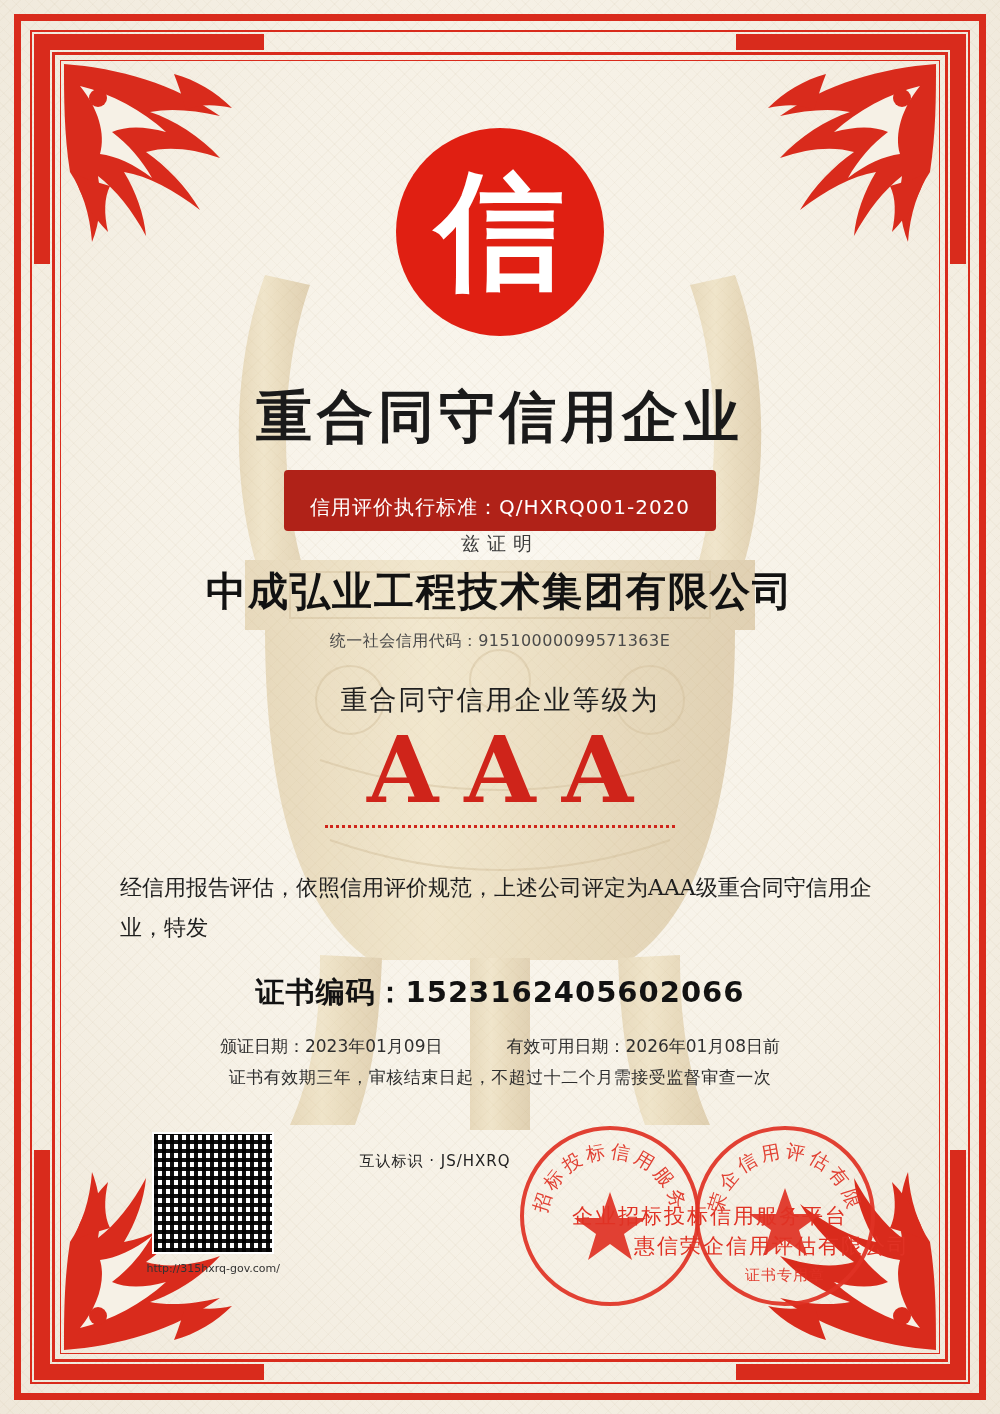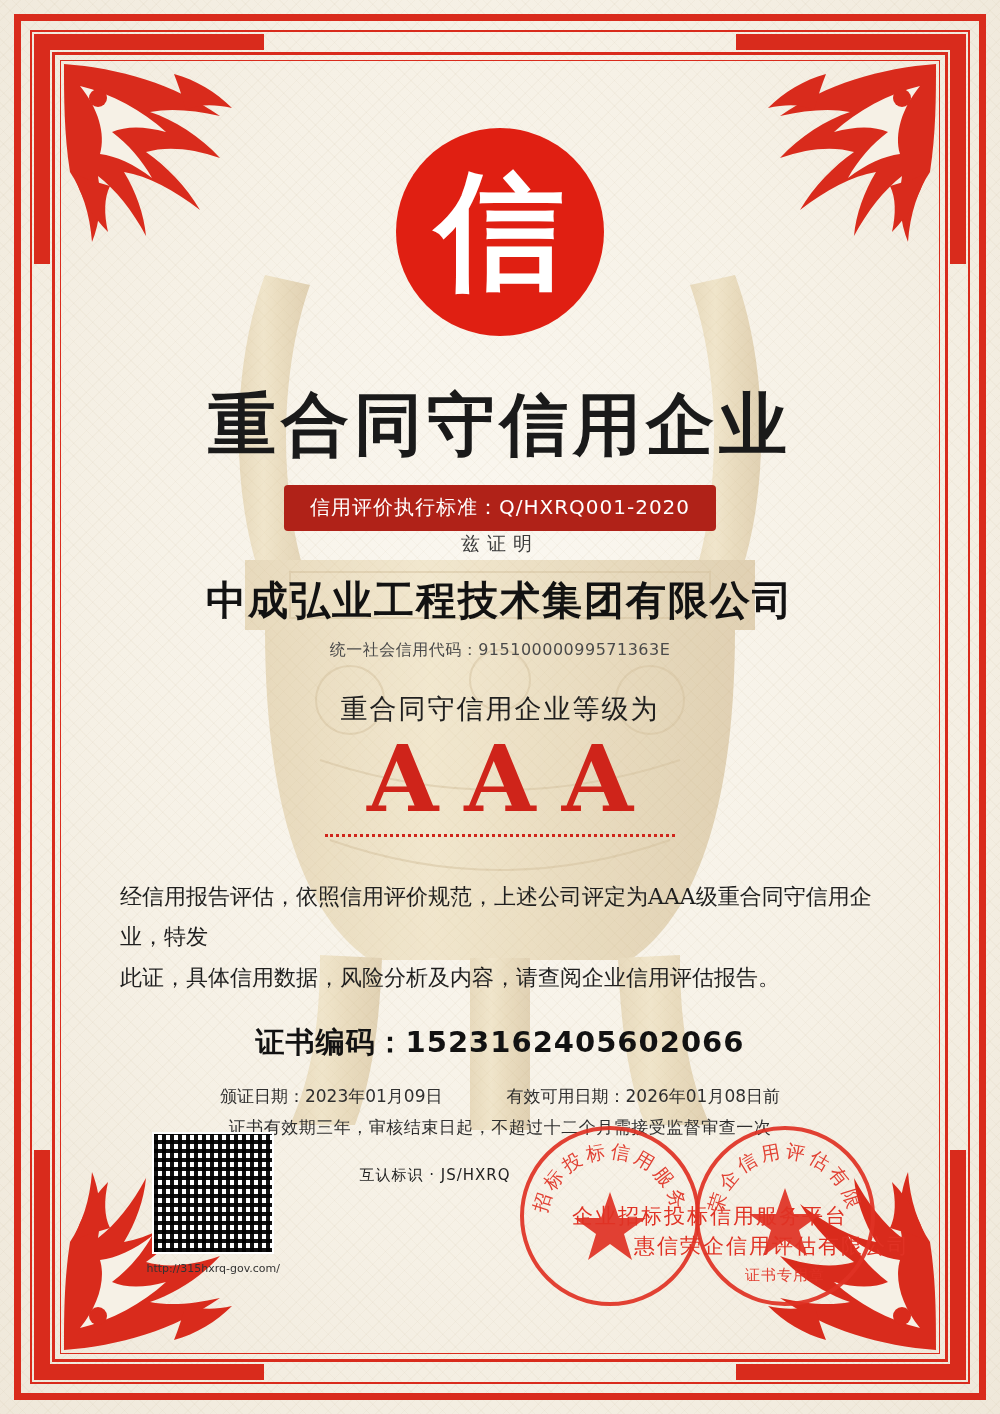--- a/index.html
+++ b/index.html
@@ -102,54 +102,54 @@
     font-size: 128px;
     font-weight: 700;
     line-height: 1;
     letter-spacing: 0;
     transform: translateY(-2px);
   }
 
   .title-cn {
     margin-top: 44px;
     font-family: Liberation Serif, serif;
-    font-size: 68px;
+    font-size: 56px;
     font-weight: 700;
     letter-spacing: 5px;
     color: #1a1a1a;
   }
   .title-en {
     margin-top: 4px;
     font-family: "DejaVu Serif", "Liberation Serif", serif;
     font-size: 45px;
     font-weight: 700;
     letter-spacing: 5px;
     color: #1a1a1a;
   }
 
   .standard-band {
     margin-top: 14px;
     background: #b02218;
     color: #fff;
     font-size: 20px;
     letter-spacing: 1px;
-    padding: 9px 26px 10px;
+    padding: 24px 26px 10px;
     border-radius: 4px;
     font-family: "DejaVu Sans", "Liberation Sans", sans-serif;
   }
 
   .hereby {
     font-size: 19px;
     color: #3a3a3a;
     letter-spacing: 7px;
     font-family: "DejaVu Serif", "Liberation Serif", serif;
   }
 
   .company {
-    margin-top: 16px;
+    margin-top: 7px;
     font-size: 40px;
     font-weight: 700;
     color: #121212;
     letter-spacing: 2px;
     font-family: "DejaVu Sans", "Liberation Sans", sans-serif;
   }
 
   .usci {
     margin-top: 12px;
     font-size: 16px;
@@ -256,21 +256,21 @@
 
   .hxrq-block {
     position: absolute;
     left: 245px;
     top: 14px;
     width: 200px;
     text-align: center;
   }
   .hxrq-logo { width: 160px; height: 100px; margin: 0 auto; }
   .hxrq-caption {
-    margin-top: 28px;
+    margin-top: 14px;
     font-size: 15px;
     color: #222;
     letter-spacing: 1px;
     font-family: "DejaVu Sans", "Liberation Sans", sans-serif;
   }
 
   .stamps {
     position: absolute;
     right: 0;
     top: 0;
@@ -414,21 +414,20 @@
 
     <div class="usci">统一社会信用代码：91510000099571363E</div>
 
     <div class="grade-label">重合同守信用企业等级为</div>
 
     <div class="grade">AAA</div>
     <div class="grade-rule"></div>
 
     <div class="paragraph">
       <div>经信用报告评估，依照信用评价规范，上述公司评定为AAA级重合同守信用企业，特发</div>
-      <div>此证，具体信用数据，风险分析及内容，请查阅企业信用评估报告。</div>
     </div>
 
     <div class="cert-no">证书编码：1523162405602066</div>
 
     <div class="dates">
       <span>颁证日期：2023年01月09日</span>
       <span>有效可用日期：2026年01月08日前</span>
     </div>
     <div class="validity-note">证书有效期三年，审核结束日起，不超过十二个月需接受监督审查一次</div>
   </div>

